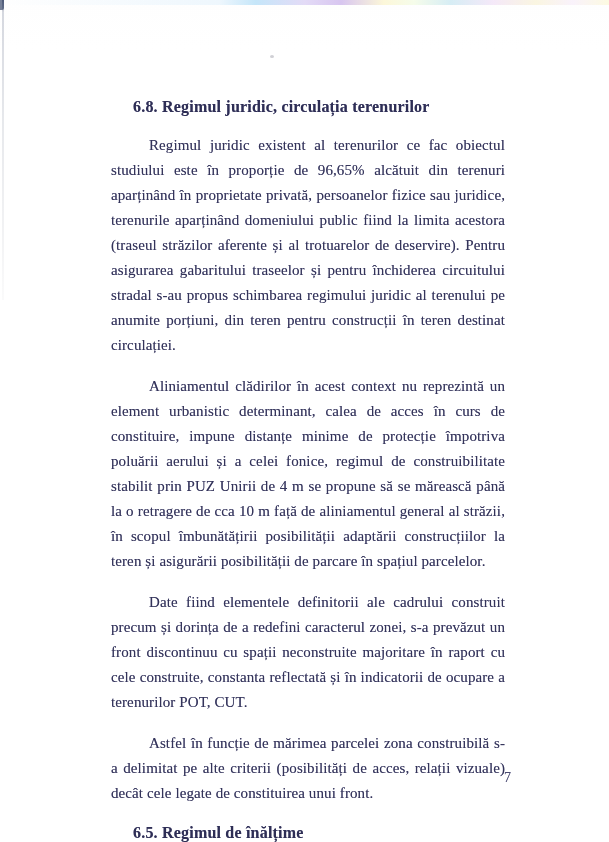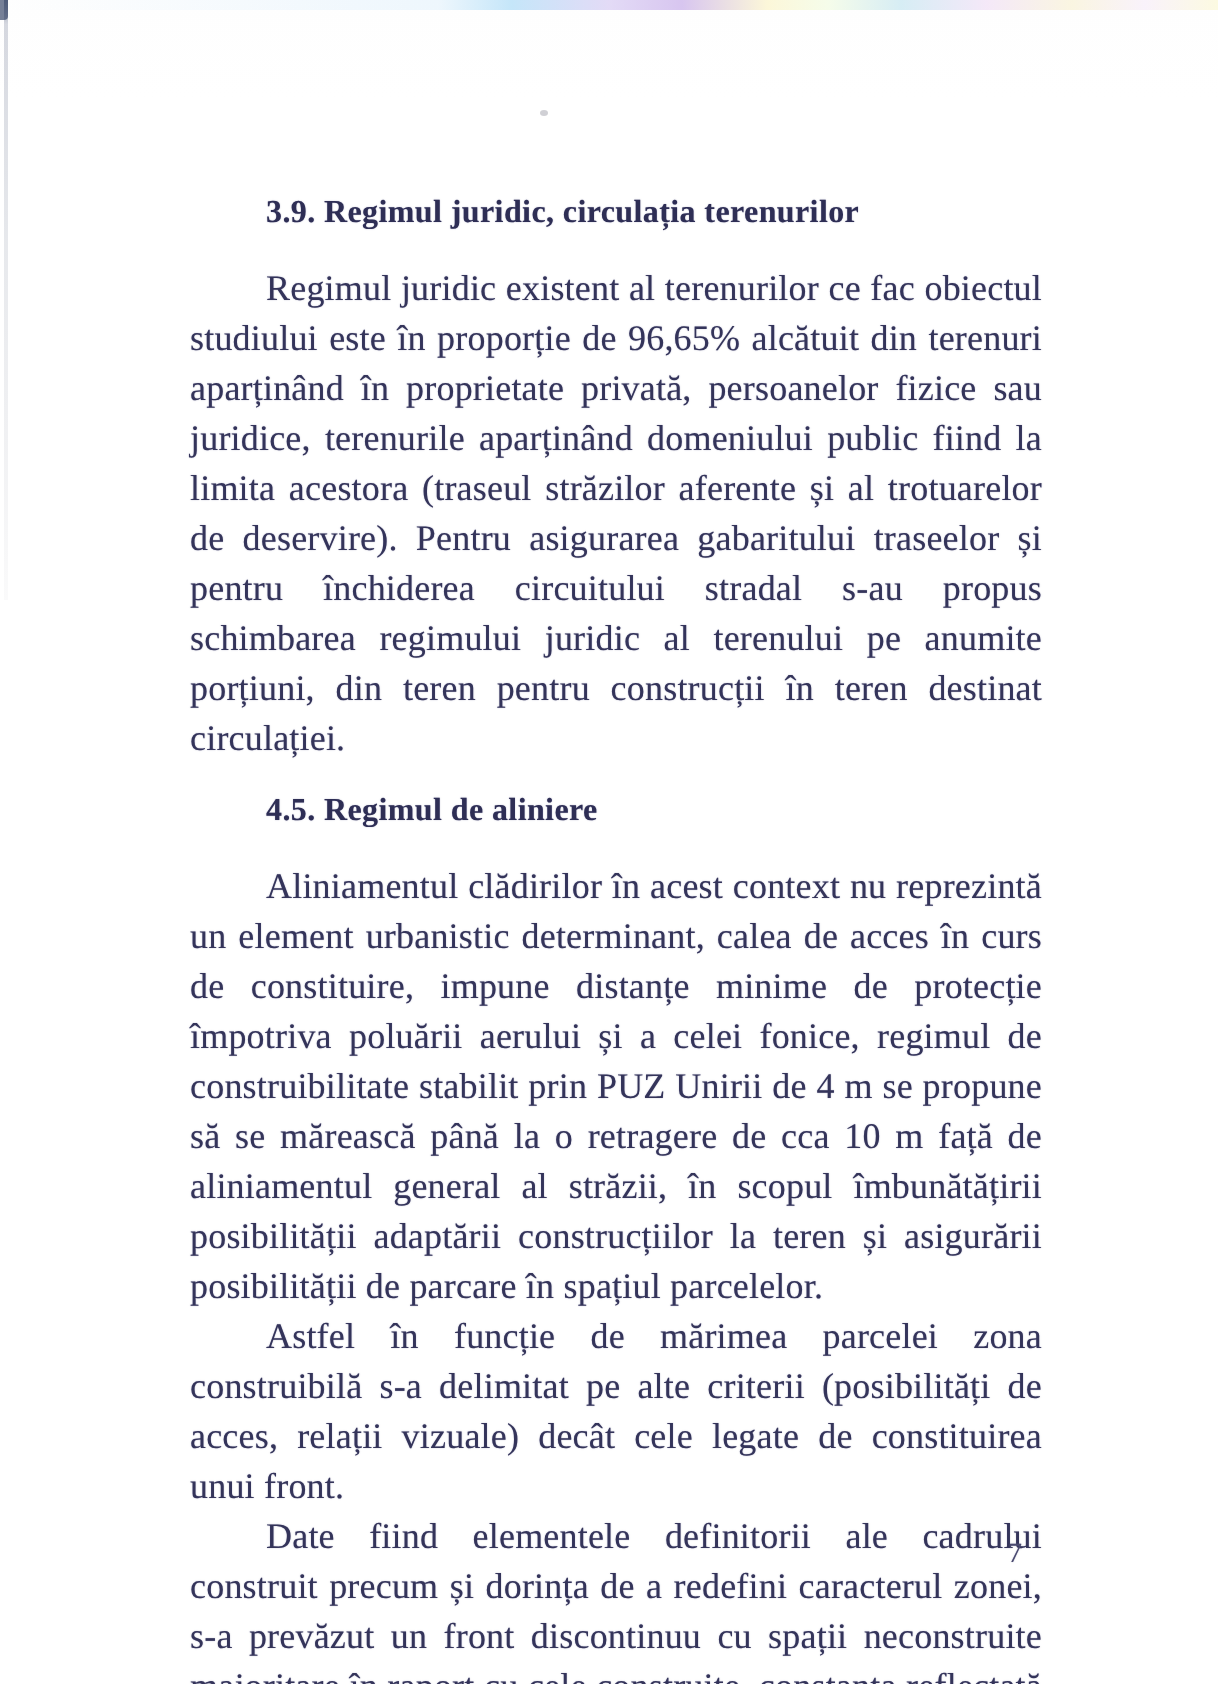--- a/index.html
+++ b/index.html
@@ -86,22 +86,22 @@
     line-height: 21px;
     padding-left: 38px;
     margin: 0 0 15px 0;
     color: #2e2e55;
     letter-spacing: 0.2px;
   }
   .section + .section .section-heading {
     margin-top: 13px;
   }
   .body-par {
-    margin: 0;
-    font-size: 18px;
+    margin: 16px;
+    font-size: 15px;
     line-height: 25px;
     text-align: justify;
     text-indent: 38px;
     letter-spacing: 0.1px;
   }
   .page-number {
     position: absolute;
     left: 504px;
     top: 770px;
     font-size: 14px;
@@ -115,29 +115,28 @@
 <div class="page">
 
   <div class="rainbow-strip"></div>
   <div class="edge-line"></div>
   <div class="corner-mark"></div>
   <div class="speck"></div>
 
   <div class="content">
 
     <div class="section">
-      <h2 class="section-heading">3.9. Regimul juridic, circulația terenurilor</h2>
+      <h2 class="section-heading">6.8. Regimul juridic, circulația terenurilor</h2>
       <p class="body-par">Regimul juridic existent al terenurilor ce fac obiectul studiului este în proporție de 96,65% alcătuit din terenuri aparținând în proprietate privată, persoanelor fizice sau juridice, terenurile aparținând domeniului public fiind la limita acestora (traseul străzilor aferente și al trotuarelor de deservire). Pentru asigurarea gabaritului traseelor și pentru închiderea circuitului stradal s-au propus schimbarea regimului juridic al terenului pe anumite porțiuni, din teren pentru construcții în teren destinat circulației.</p>
     </div>
 
     <div class="section">
-      <h2 class="section-heading">4.5. Regimul de aliniere</h2>
       <p class="body-par">Aliniamentul clădirilor în acest context nu reprezintă un element urbanistic determinant, calea de acces în curs de constituire, impune distanțe minime de protecție împotriva poluării aerului și a celei fonice, regimul de construibilitate stabilit prin PUZ Unirii de 4 m se propune să se mărească până la o retragere de cca 10 m față de aliniamentul general al străzii, în scopul îmbunătățirii posibilității adaptării construcțiilor la teren și asigurării posibilității de parcare în spațiul parcelelor.</p>
+      <p class="body-par">Date fiind elementele definitorii ale cadrului construit precum și dorința de a redefini caracterul zonei, s-a prevăzut un front discontinuu cu spații neconstruite majoritare în raport cu cele construite, constanta reflectată și în indicatorii de ocupare a terenurilor POT, CUT.</p>
       <p class="body-par">Astfel în funcție de mărimea parcelei zona construibilă s-a delimitat pe alte criterii (posibilități de acces, relații vizuale) decât cele legate de constituirea unui front.</p>
-      <p class="body-par">Date fiind elementele definitorii ale cadrului construit precum și dorința de a redefini caracterul zonei, s-a prevăzut un front discontinuu cu spații neconstruite majoritare în raport cu cele construite, constanta reflectată și în indicatorii de ocupare a terenurilor POT, CUT.</p>
     </div>
 
     <div class="section">
       <h2 class="section-heading">6.5. Regimul de înălțime</h2>
       <p class="body-par">Înălțimea maximă la coama propusă de cca 7,0 m, pentru funcțiunea de locuire se situează la înălțimea medie a clădirilor situate în zonele adiacente față de zone studiate și asigură o folosire rațională a unui teren</p>
     </div>
 
   </div>
 
   <div class="page-number">7</div>

